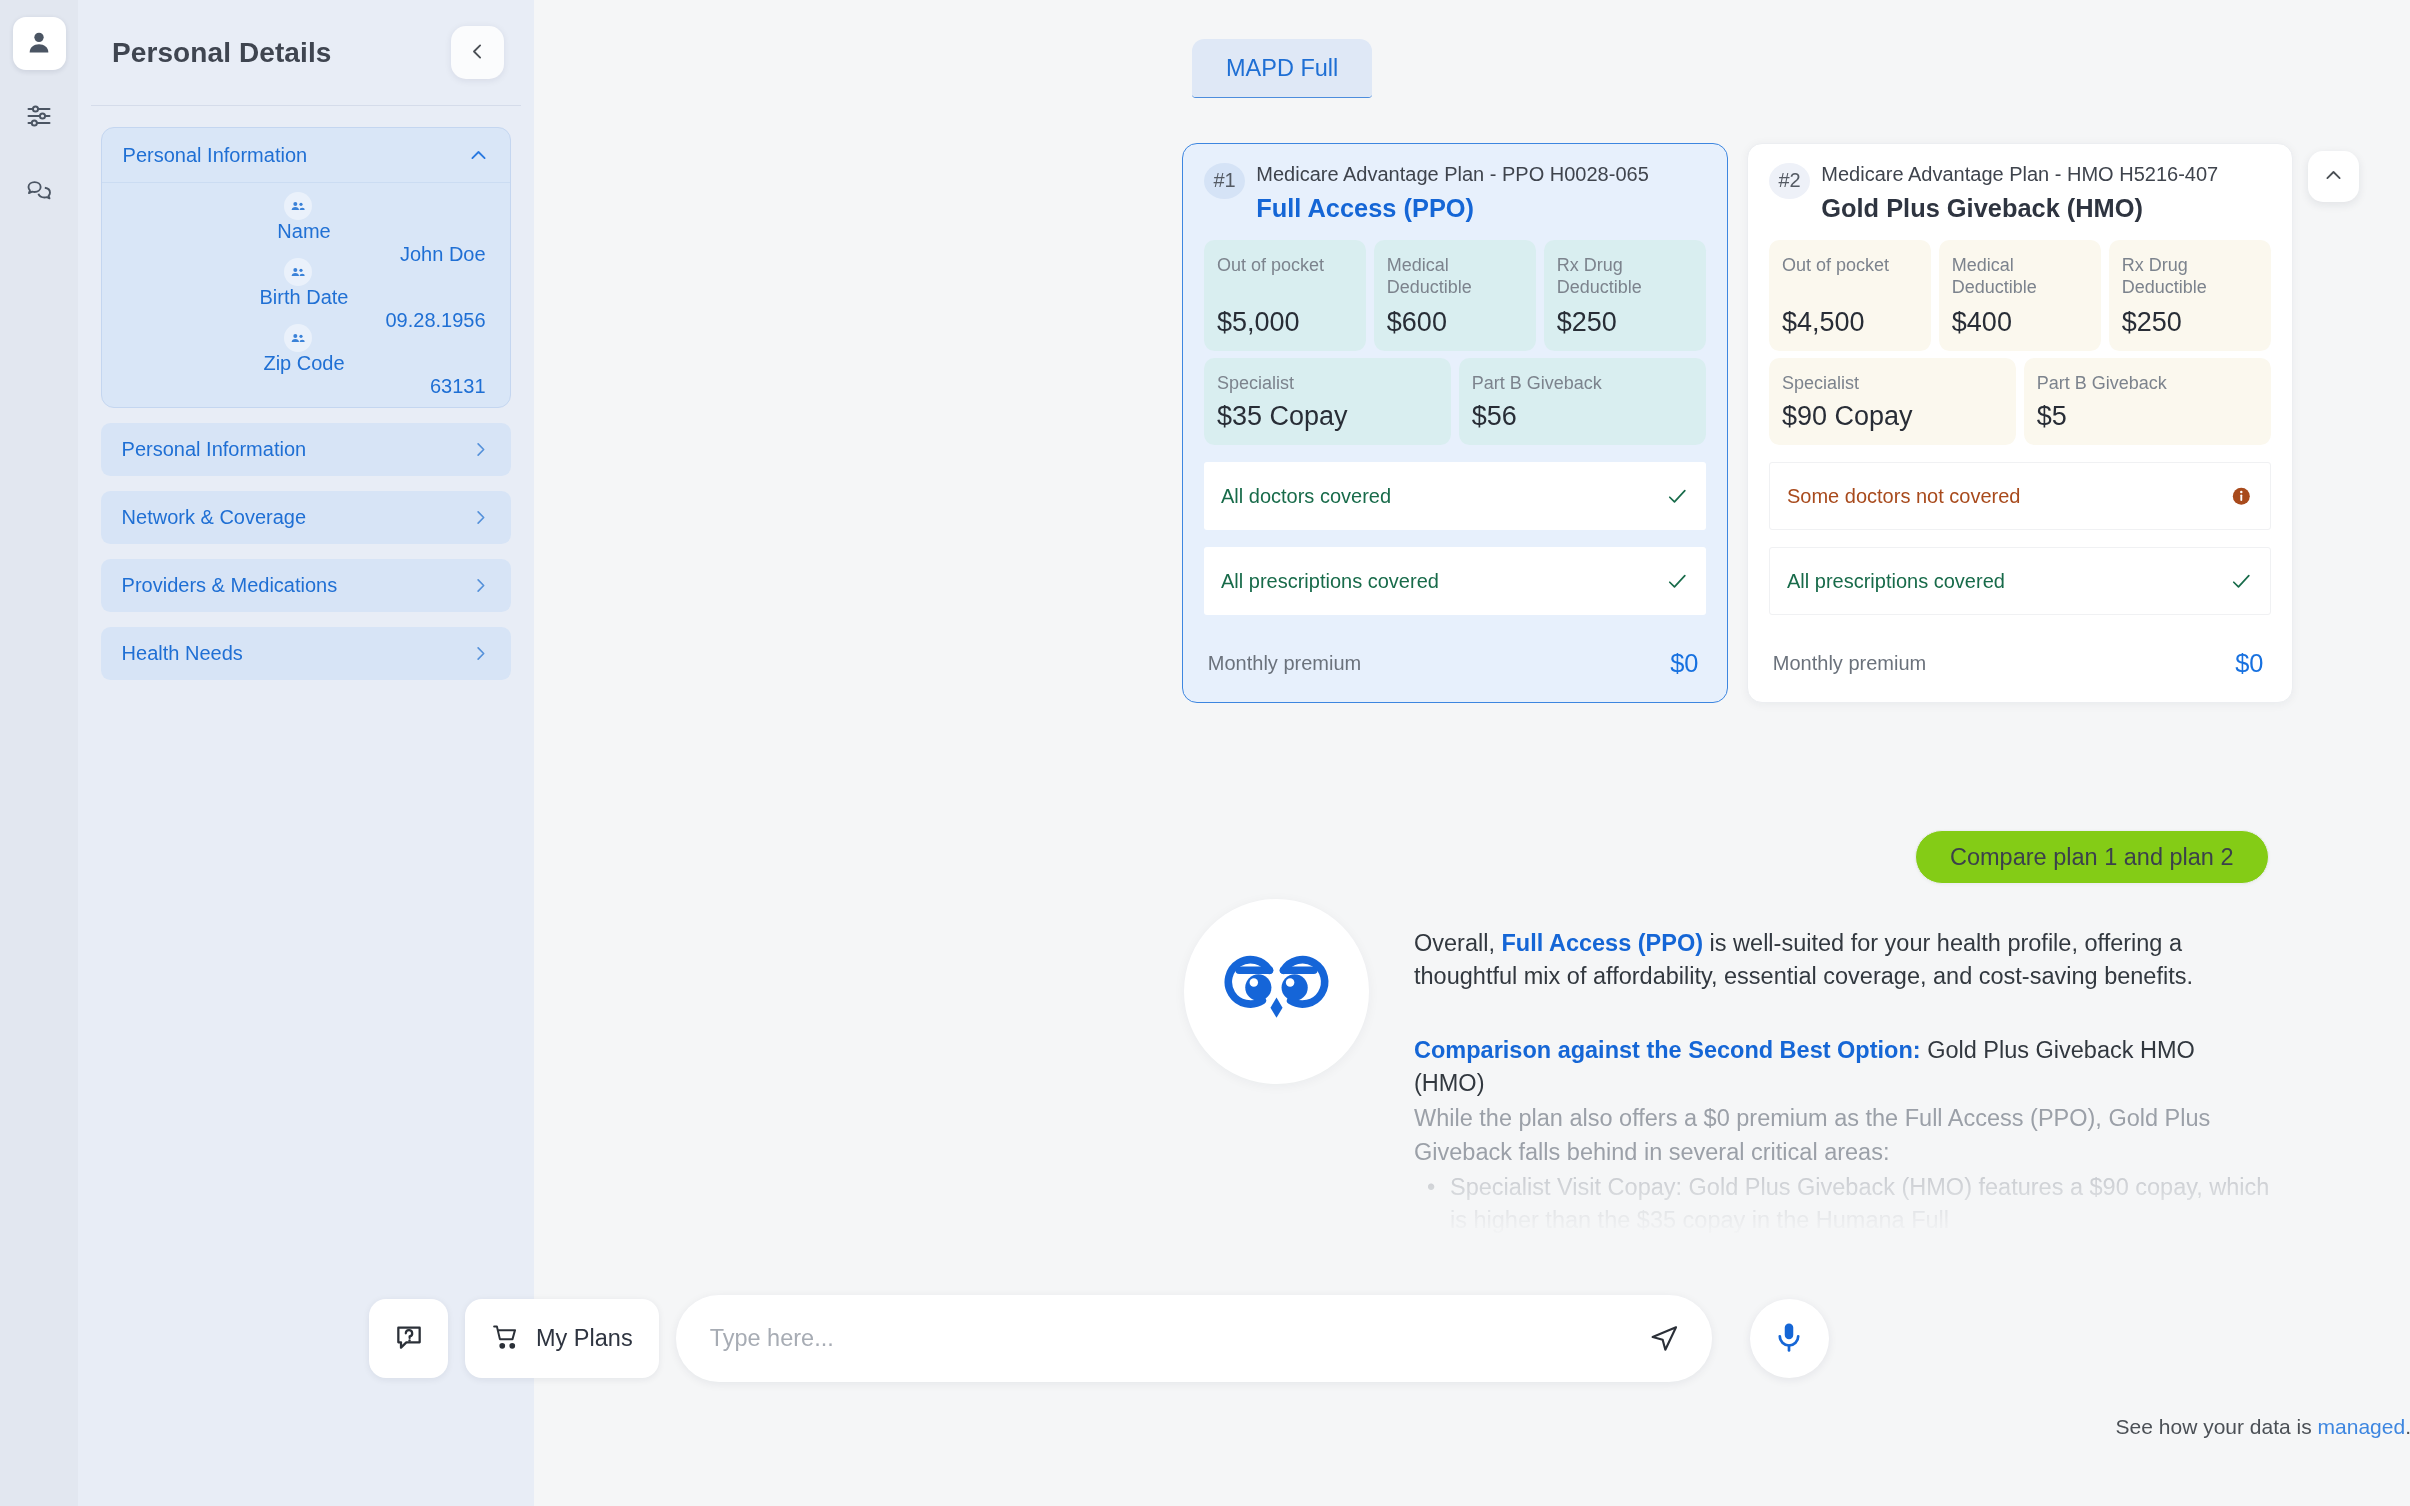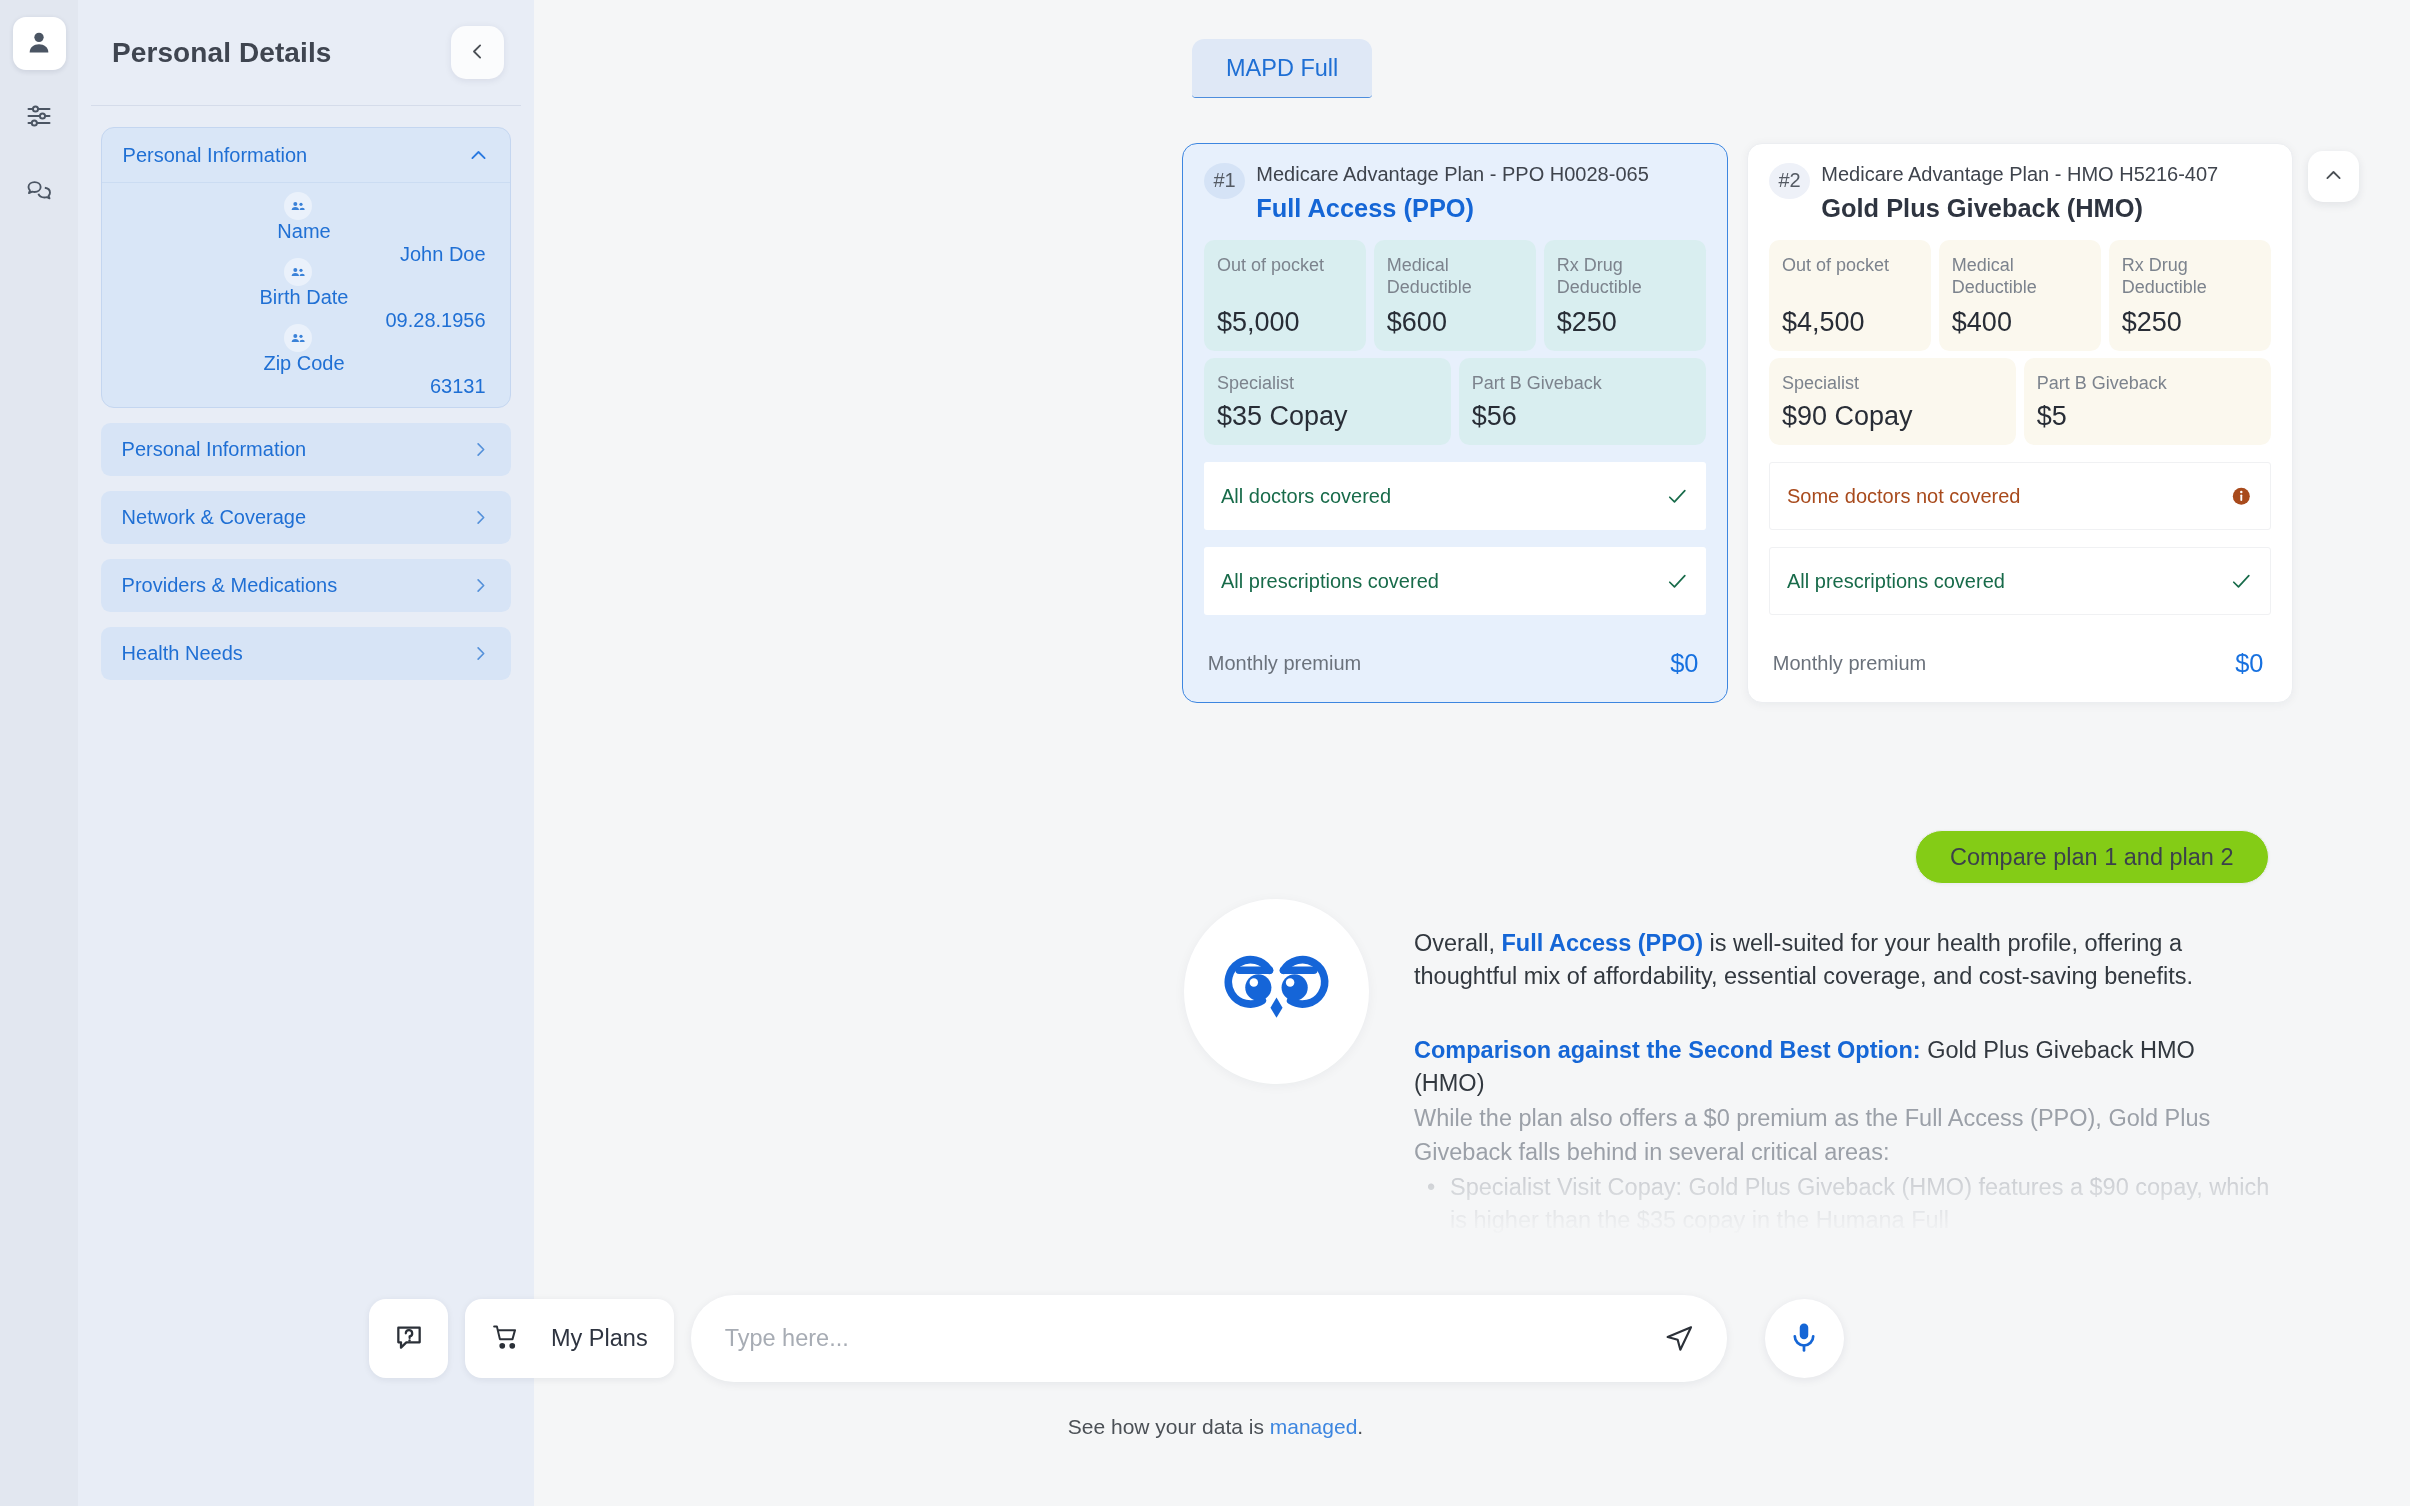--- a/index.html
+++ b/index.html
@@ -202,42 +202,42 @@
   
   .bottom { position: absolute; left: 0; bottom: 0; width: 2411px; height: 235px; }
   .bb-inner { position: absolute; left: 369px; top: 22.6px; display: flex; align-items: center; gap: 17px; }
   .help-btn {
     width: 79px; height: 79px; border-radius: 17px; background: #ffffff;
     display: flex; align-items: center; justify-content: center;
     box-shadow: 0 1.9px 7.5px rgba(20,30,60,.07); cursor: pointer;
   }
   .plans-btn {
     height: 79px; border-radius: 17px; background: #ffffff;
-    display: flex; align-items: center; gap: 30px; padding: 0 26px;
+    display: flex; align-items: center; gap: 15px; padding: 0 26px;
     box-shadow: 0 1.9px 7.5px rgba(20,30,60,.07); cursor: pointer;
   }
   .plans-label { font-size: 23.5px; color: #2e3440; }
   .composer {
     width: 1036px; height: 87px; border-radius: 43px; background: #ffffff;
     display: flex; align-items: center; padding: 0 32px 0 34px;
     box-shadow: 0 1.9px 9.4px rgba(20,30,60,.07);
   }
   .composer input {
     flex: 1 1 auto; border: none; outline: none; background: transparent;
     font-size: 23.5px; color: #2e3440; font-family: "Liberation Sans", sans-serif;
   }
   .composer input::placeholder { color: #a7acb4; }
   .send-btn { cursor: pointer; display: flex; color: #2b3038; margin-left: 11.3px; }
   .mic-btn {
     width: 79px; height: 79px; border-radius: 50%; background: #ffffff;
     display: flex; align-items: center; justify-content: center;
     box-shadow: 0 1.9px 9.4px rgba(20,30,60,.08); cursor: pointer; margin-left: 21px;
   }
   .footnote {
-    position: absolute; left: 0; right: 0; top: 143px; text-align: center;
+    position: absolute; left: 0; right: 0; top: 143px; text-align: right;
     font-size: 21px; color: #4b5056; padding-left: 20px;
   }
   .footnote a { color: #3d86e0; text-decoration: none; }
 </style>
 </head>
 <body>
 
 <div class="app">
 
   <div class="rail">

